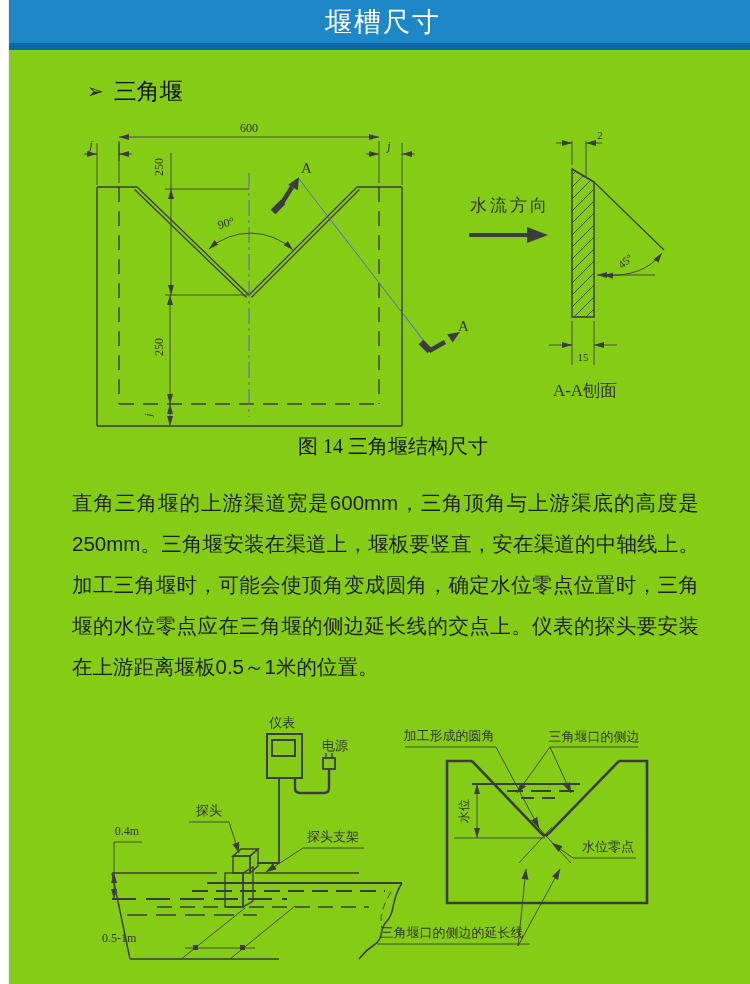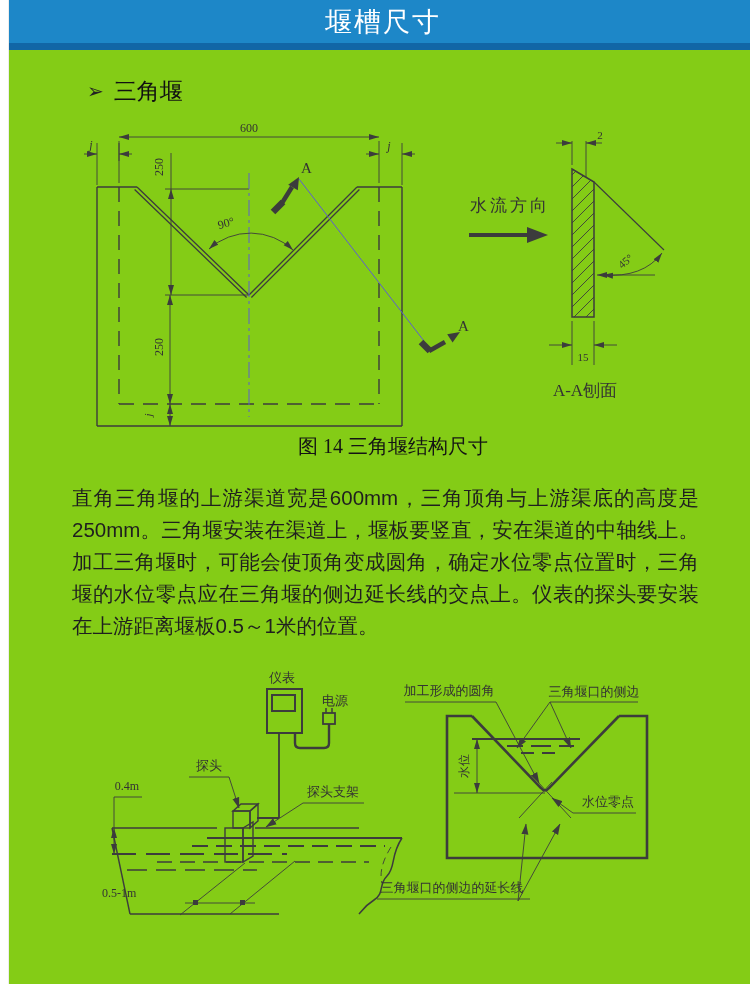--- a/index.html
+++ b/index.html
@@ -8,21 +8,21 @@
   .hdr{height:43px;background:var(--hdr,#1d87c8);border-bottom:7px solid var(--hdrdark,#1166a6);display:flex;align-items:center;justify-content:center;}
   .hdr-title{color:#ffffff;font-size:27px;letter-spacing:2px;font-weight:500;}
   .sec-head{margin:25px 0 8px 78px;font-family:"Liberation Serif",serif;font-size:23px;color:#111;display:flex;align-items:center;height:32px;}
   .sec-head .bullet{margin-right:10px;font-size:20px;color:#222;}
   figure{margin:0;padding:0;}
   .fig14 svg{display:block;margin-left:68px;}
   .fig15 svg{display:block;margin-left:88px;margin-top:14px;}
   .cap{font-family:"Liberation Serif",serif;font-size:20px;color:#141414;text-align:center;}
   .cap14{padding-left:20px;margin-top:2px;}
   .cap15{padding-left:95px;margin-top:6px;}
-  .body-text{margin:22px 60px 0 63px;width:627px;font-size:20.5px;line-height:32px;text-align:justify;color:#1f1f1f;}
+  .body-text{margin:22px 60px 0 63px;width:627px;font-size:20.5px;line-height:41px;text-align:justify;color:#1f1f1f;}
   svg text{font-family:"Liberation Serif",serif;fill:#333;}
   .ln{stroke:#3c3c3c;fill:none;}
   .thin{stroke-width:0.9;}
   .mid{stroke-width:1.4;}
   .thick{stroke-width:2.6;}
   .blue{stroke:#5e5ecf;fill:none;}
 </style>
 </head>
 <body>
 

